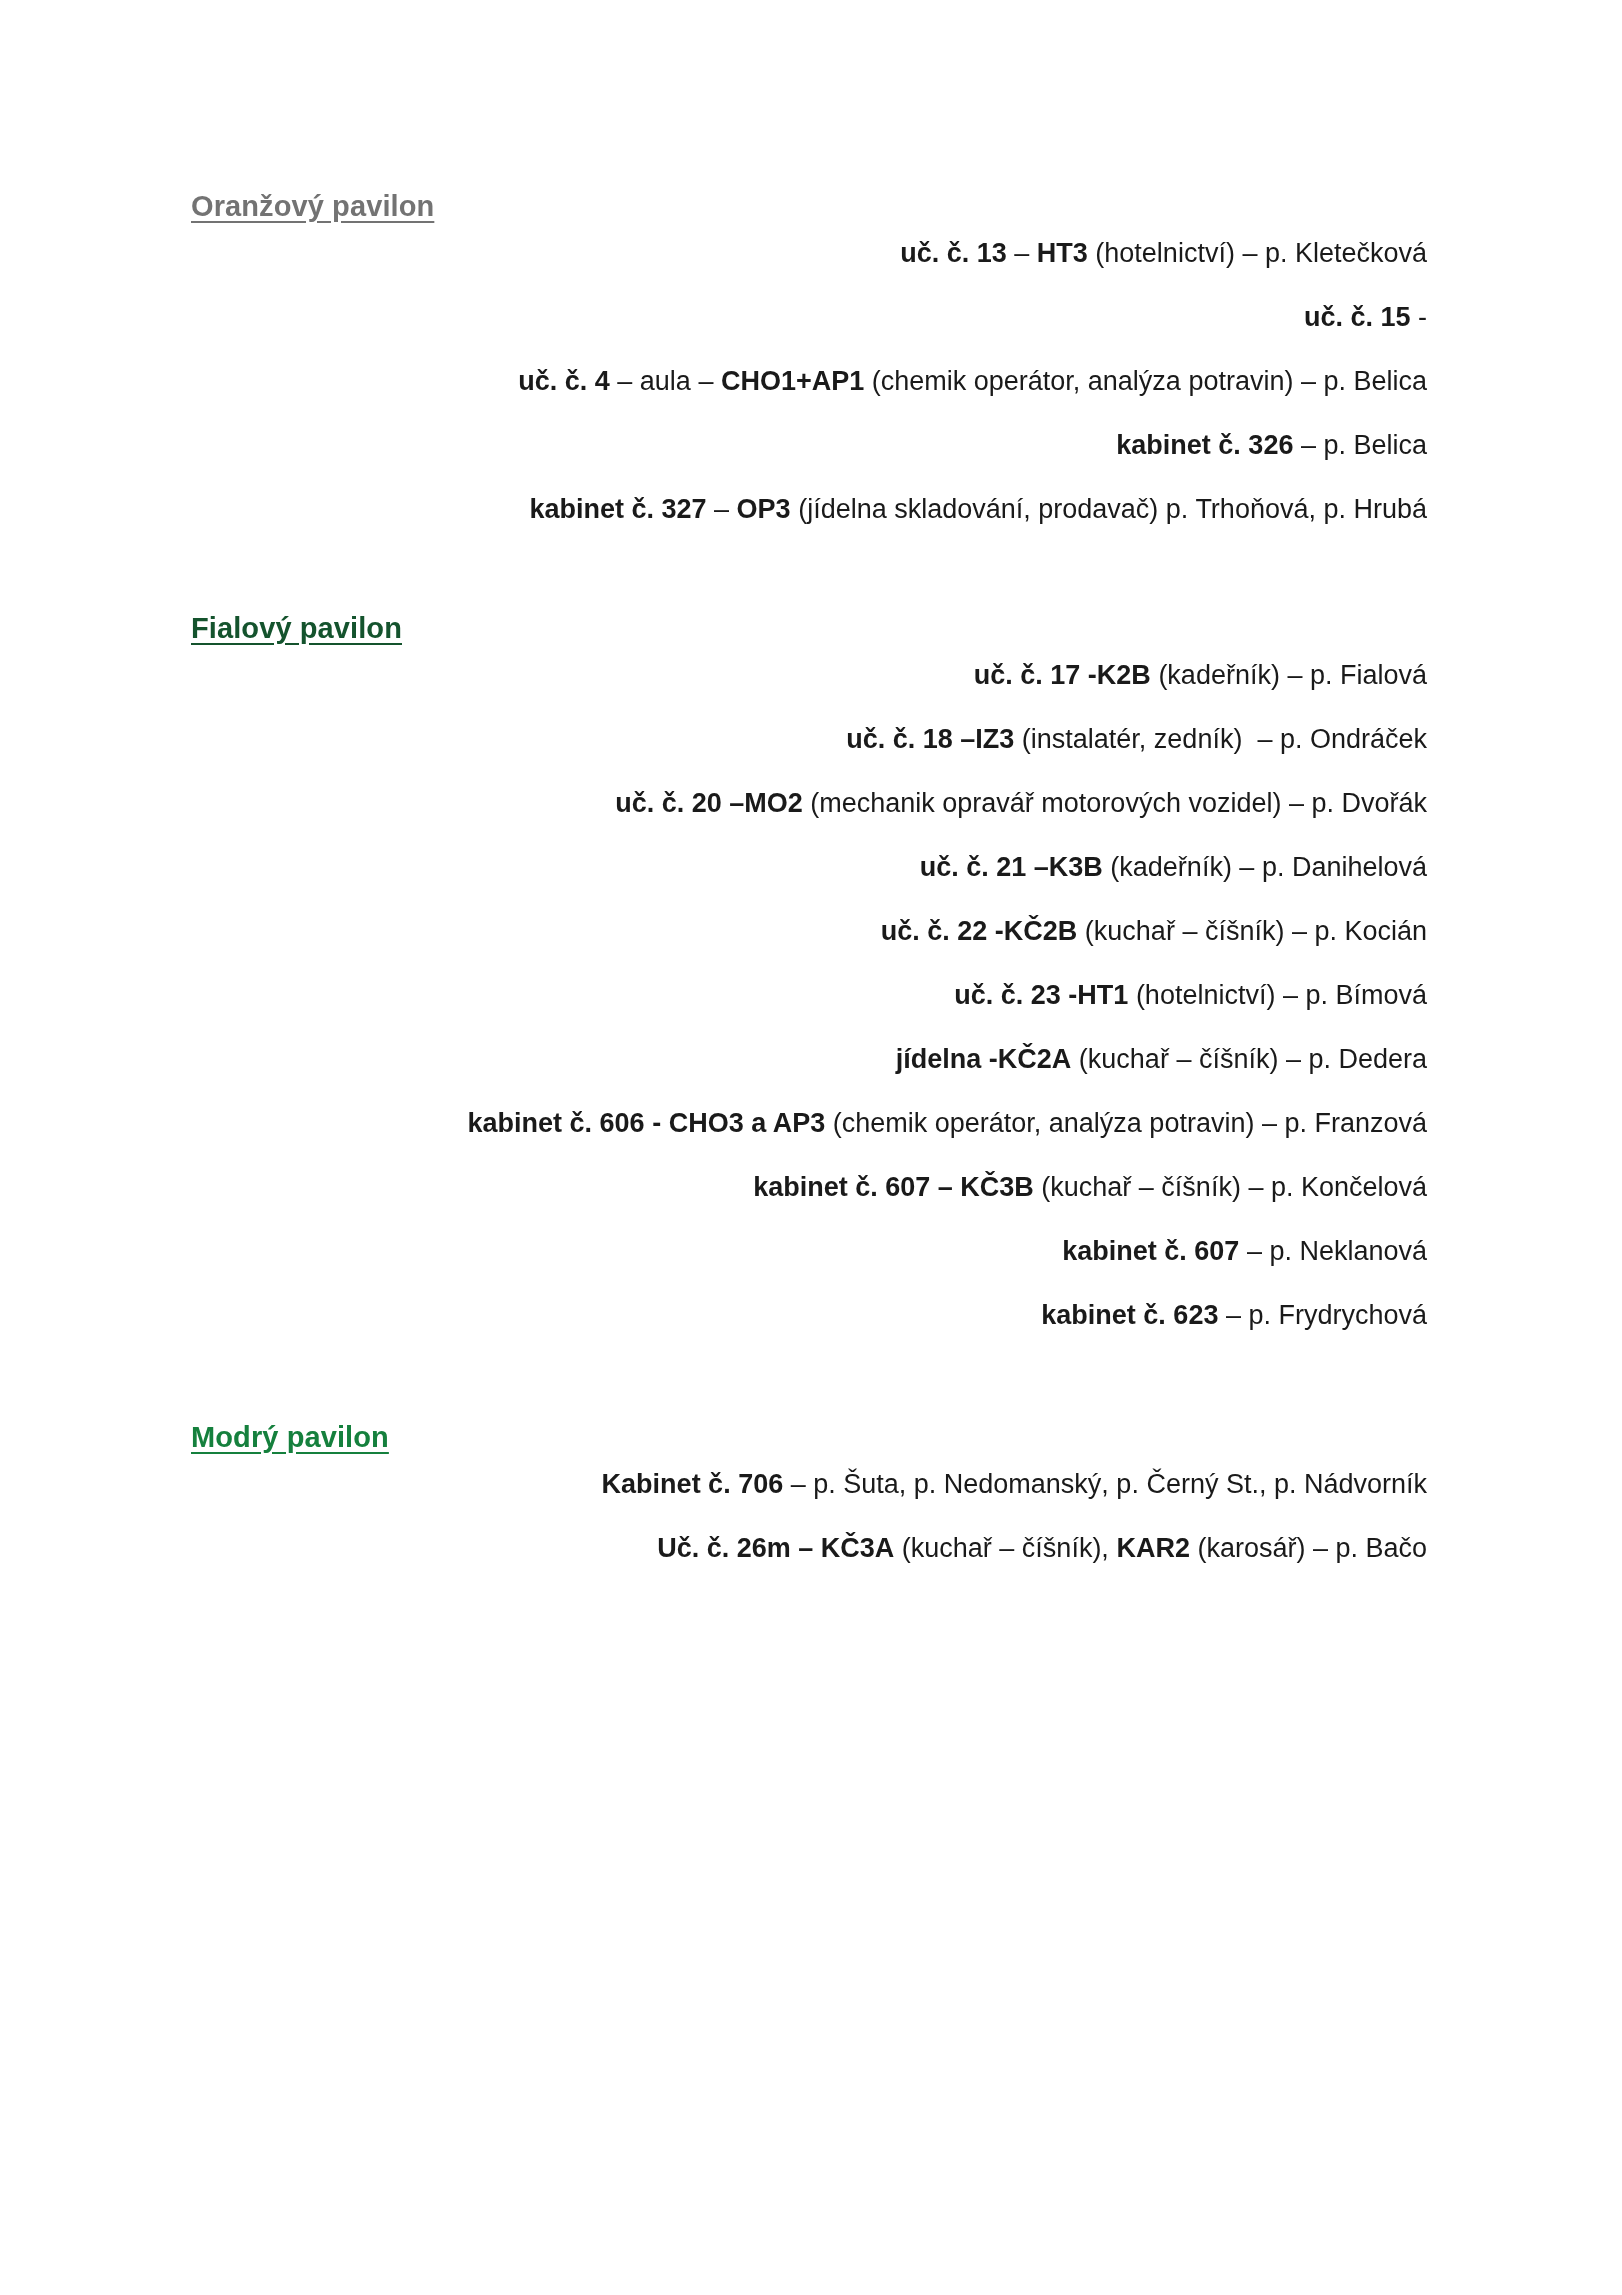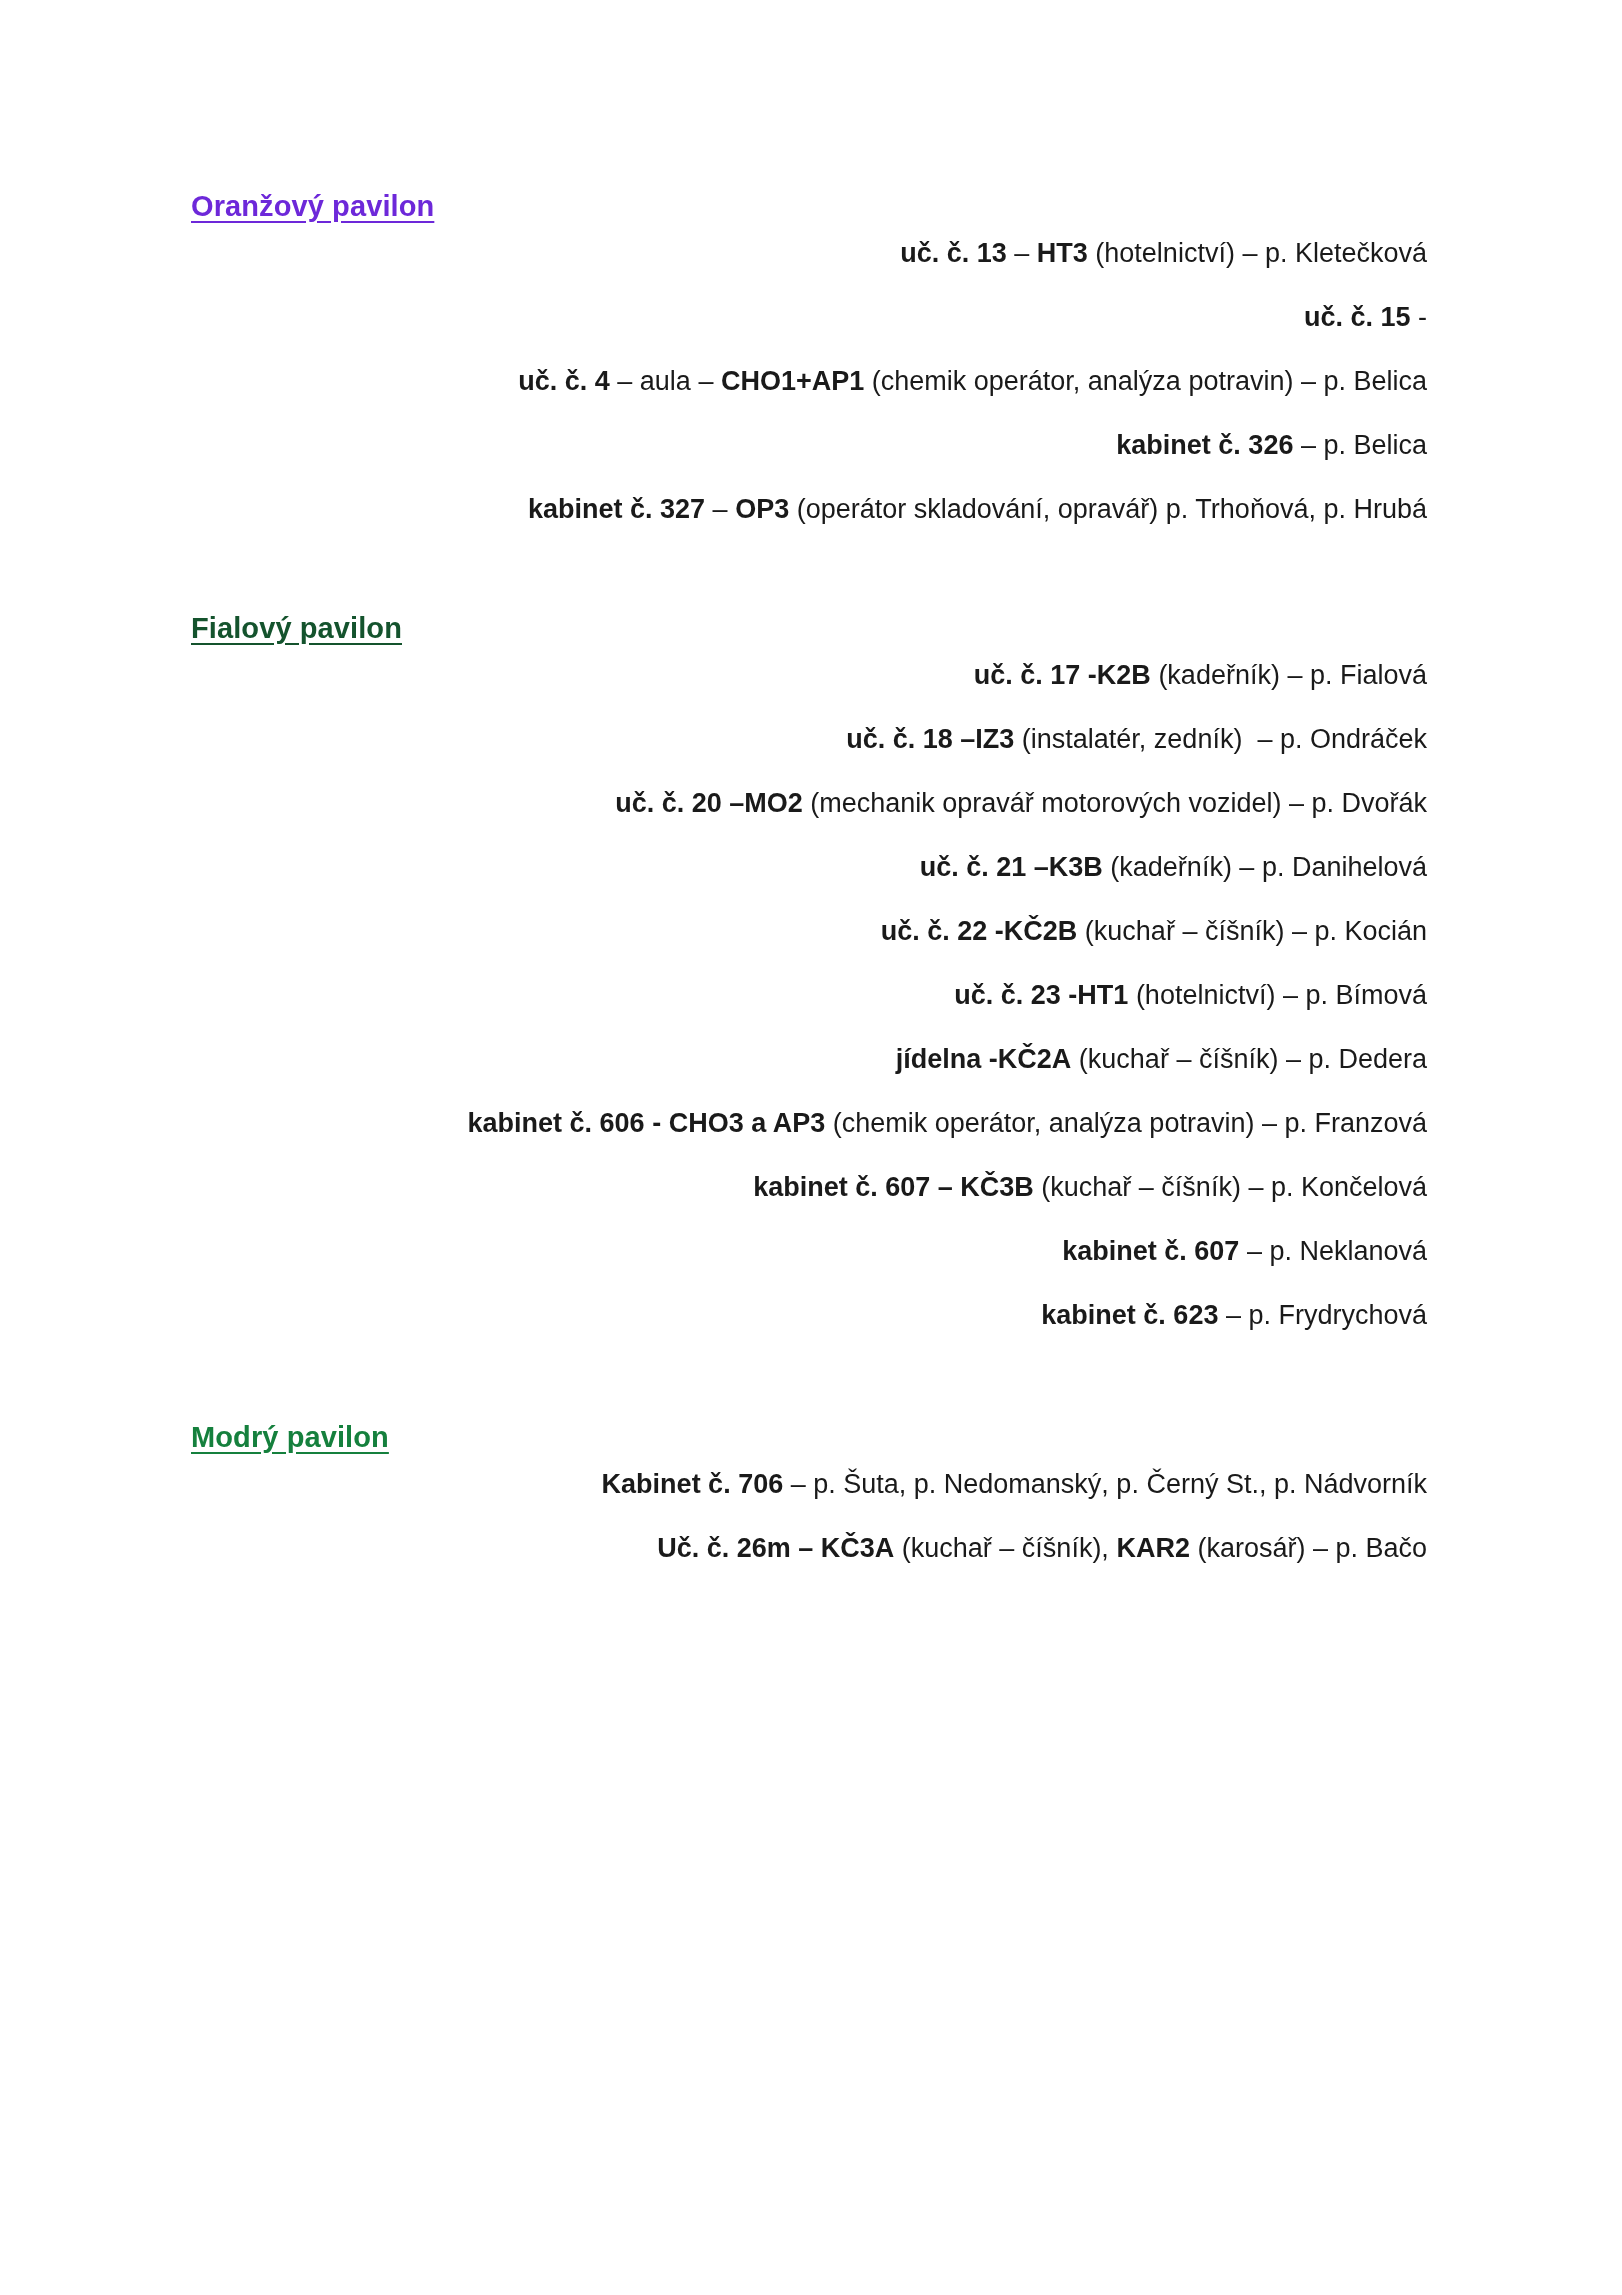--- a/index.html
+++ b/index.html
@@ -25,21 +25,21 @@
     margin-bottom: 0;
   }
   .section-heading {
     font-size: 29px;
     font-weight: bold;
     text-decoration: underline;
     text-underline-offset: 4.6px;
     margin: 0 0 17px 0;
     letter-spacing: 0.1px;
   }
-  .heading-orange { color: #6d28d9; }
+  .heading-orange { color: #737373; }
   .heading-purple { color: #14532d; }
   .heading-blue   { color: #15803d; }
 
   .line {
     font-size: 27px;
     line-height: 1.0;
     margin: 0 0 37px 0;
     white-space: pre-wrap;
     color: #1a1a1a;
     text-align: right;
@@ -66,21 +66,21 @@
     <div class="section-heading heading-orange">Oranžový pavilon</div>
 
     <p class="line"><span class="b">uč. č. 13</span><span> – </span><span class="b">HT3</span><span> (hotelnictví) – p. Kletečková</span></p>
 
     <p class="line"><span class="b">uč. č. 15</span><span> -</span><span class="b"></span><span></span></p>
 
     <p class="line"><span class="b">uč. č. 4</span><span> – aula – </span><span class="b">CHO1+AP1</span><span> (chemik operátor, analýza potravin) – p. Belica</span></p>
 
     <p class="line"><span class="b">kabinet č. 326</span><span> – p. Belica</span><span class="b"></span><span></span></p>
 
-    <p class="line"><span class="b">kabinet č. 327</span><span> – </span><span class="b">OP3</span><span> (operátor skladování, opravář) p. Trhoňová, p. Hrubá</span></p>
+    <p class="line"><span class="b">kabinet č. 327</span><span> – </span><span class="b">OP3</span><span> (jídelna skladování, prodavač) p. Trhoňová, p. Hrubá</span></p>
   </div>
 
   <div class="gap-after-orange"></div>
 
   <div class="section tabbed">
     <div class="section-heading heading-purple">Fialový pavilon</div>
 
     <p class="line"><span class="lbl">uč. č. 17 -</span><span class="b">K2B</span><span> (kadeřník) – p. Fialová</span></p>
 
     <p class="line"><span class="lbl">uč. č. 18 –</span><span class="b">IZ3</span><span> (instalatér, zedník)  – p. Ondráček</span></p>

